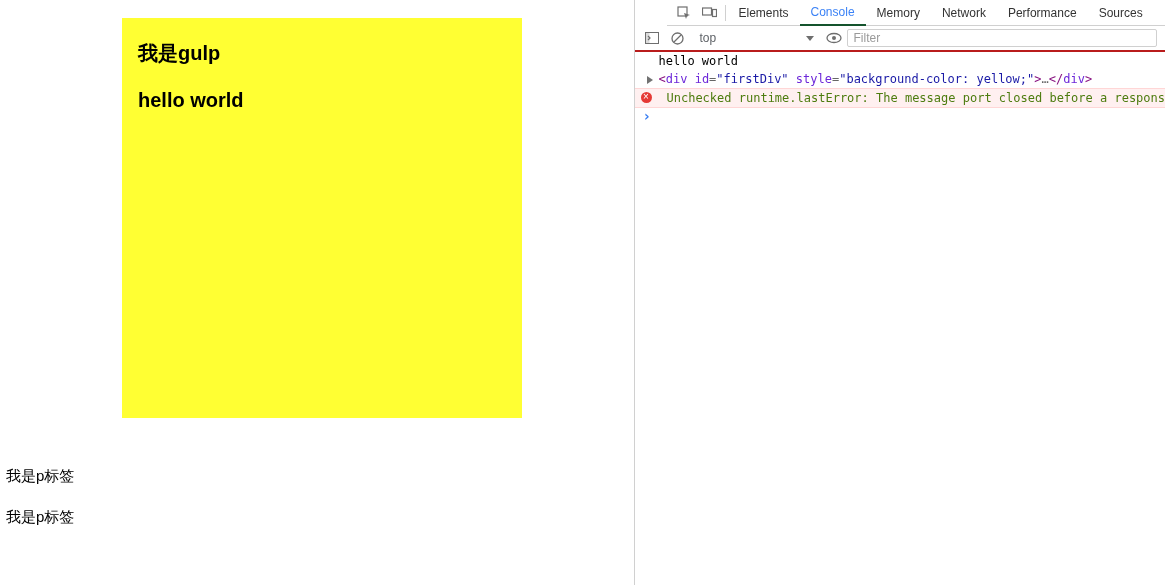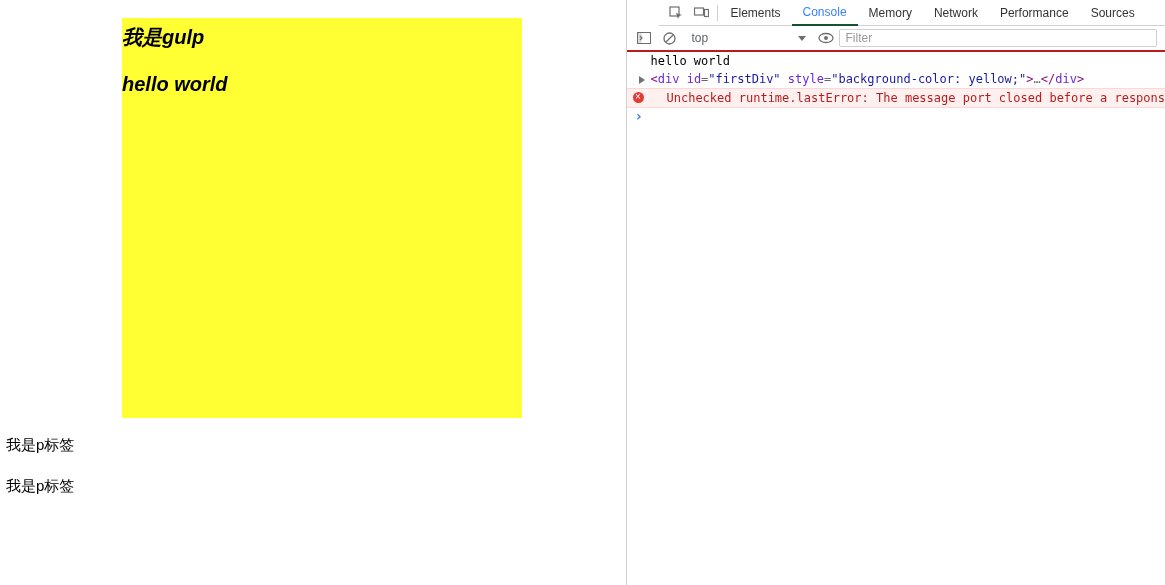--- a/index.html
+++ b/index.html
@@ -17,34 +17,33 @@
   background: #fff;
   position: relative;
 }
 .yellow-box {
   position: absolute;
   left: 122px;
   top: 18px;
   width: 400px;
   height: 400px;
   background: #ffff33;
-  padding: 0;
-  font-style: italic;
+  padding: 16px;
 }
 .yellow-box h2 {
   font-size: 20px;
   font-weight: 700;
   margin: 10px 0 0 0;
 }
 .yellow-box h2:first-child { margin-top: 6px; }
 .yellow-box h2:nth-child(2) { margin-top: 22px; }
 .p-tags {
   position: absolute;
   left: 6px;
-  top: 428px;
+  top: 459px;
 }
 .p-tags p {
   font-size: 15px;
   margin: 8px 0 22px 0;
   color: #000;
 }
 
 
 .devtools {
   flex: 1;
@@ -156,24 +155,24 @@
   content: "";
   position: absolute;
   left: 12px;
   top: 6px;
   border-top: 4px solid transparent;
   border-bottom: 4px solid transparent;
   border-left: 6px solid #727272;
 }
 .console-line.error {
   background: #fff0f0;
-  color: #b91c1c;
+  color: #4d7c0f;
   border-top: 1px solid #ffd6d6;
   border-bottom: 1px solid #ffd6d6;
-  padding-left: 40px;
+  padding-left: 32px;
   text-align: right;
 }
 .console-line.error::before {
   content: "";
   position: absolute;
   left: 6px;
   top: 3px;
   width: 11px;
   height: 11px;
   background: #e53935;

